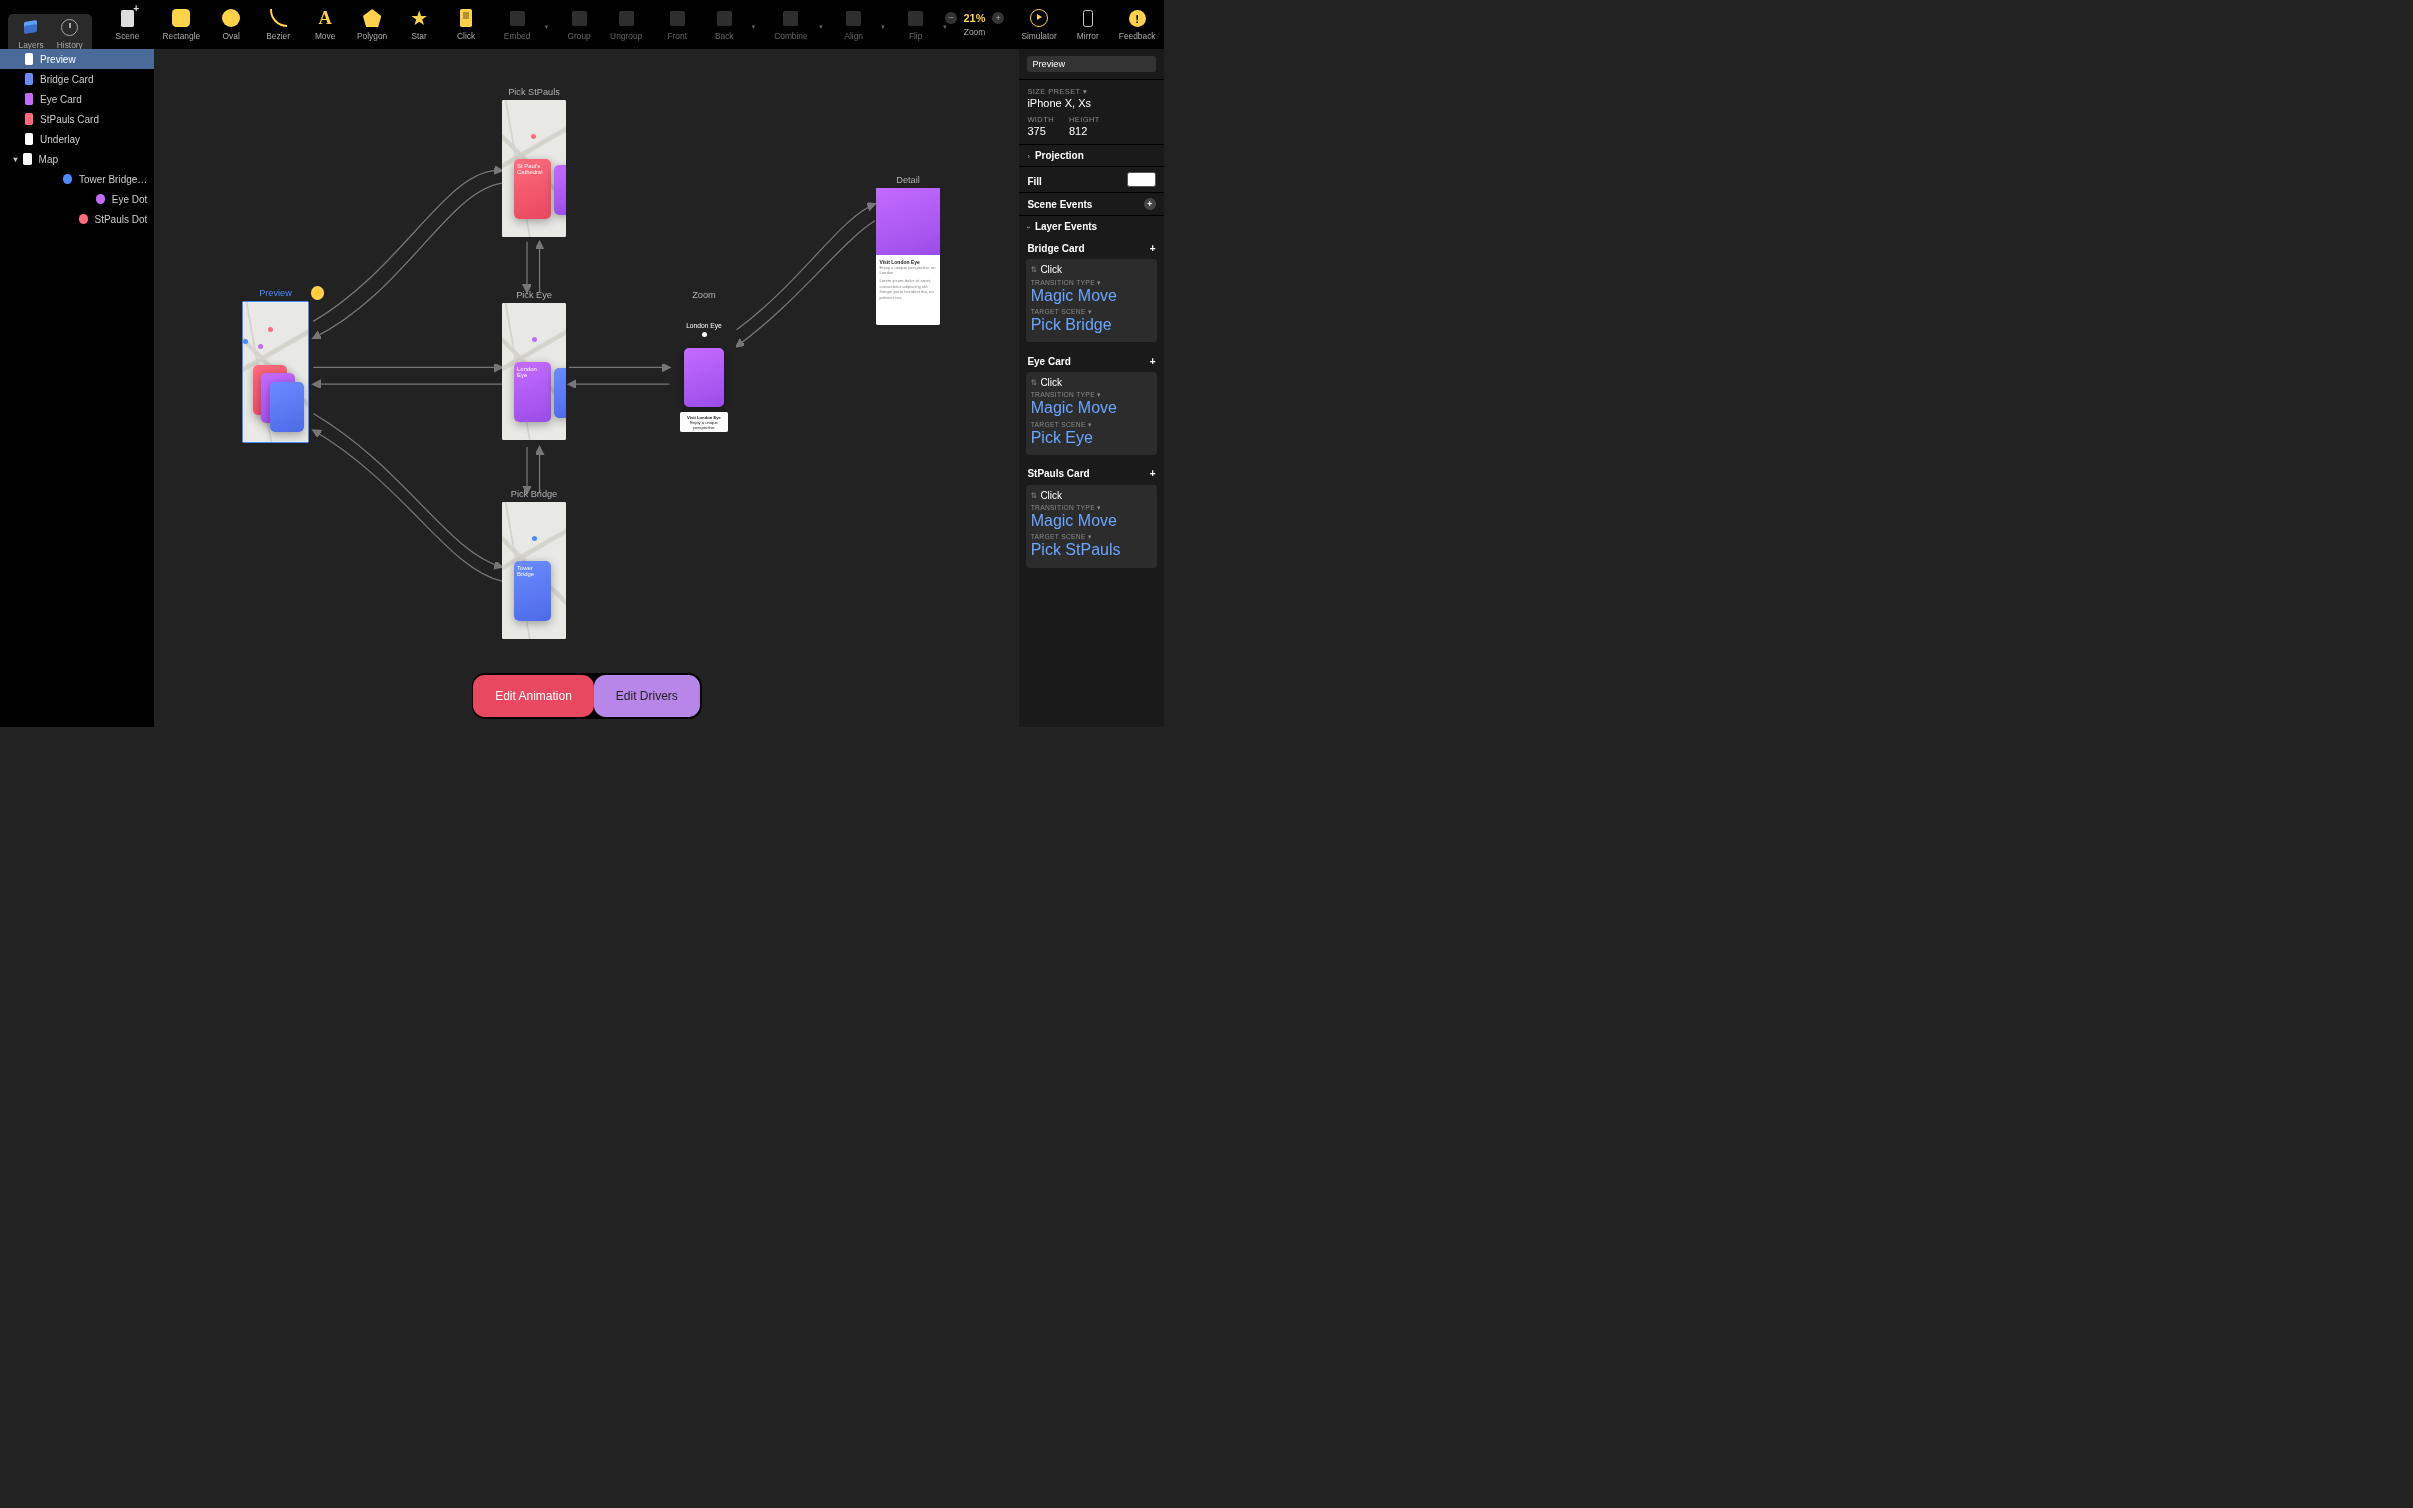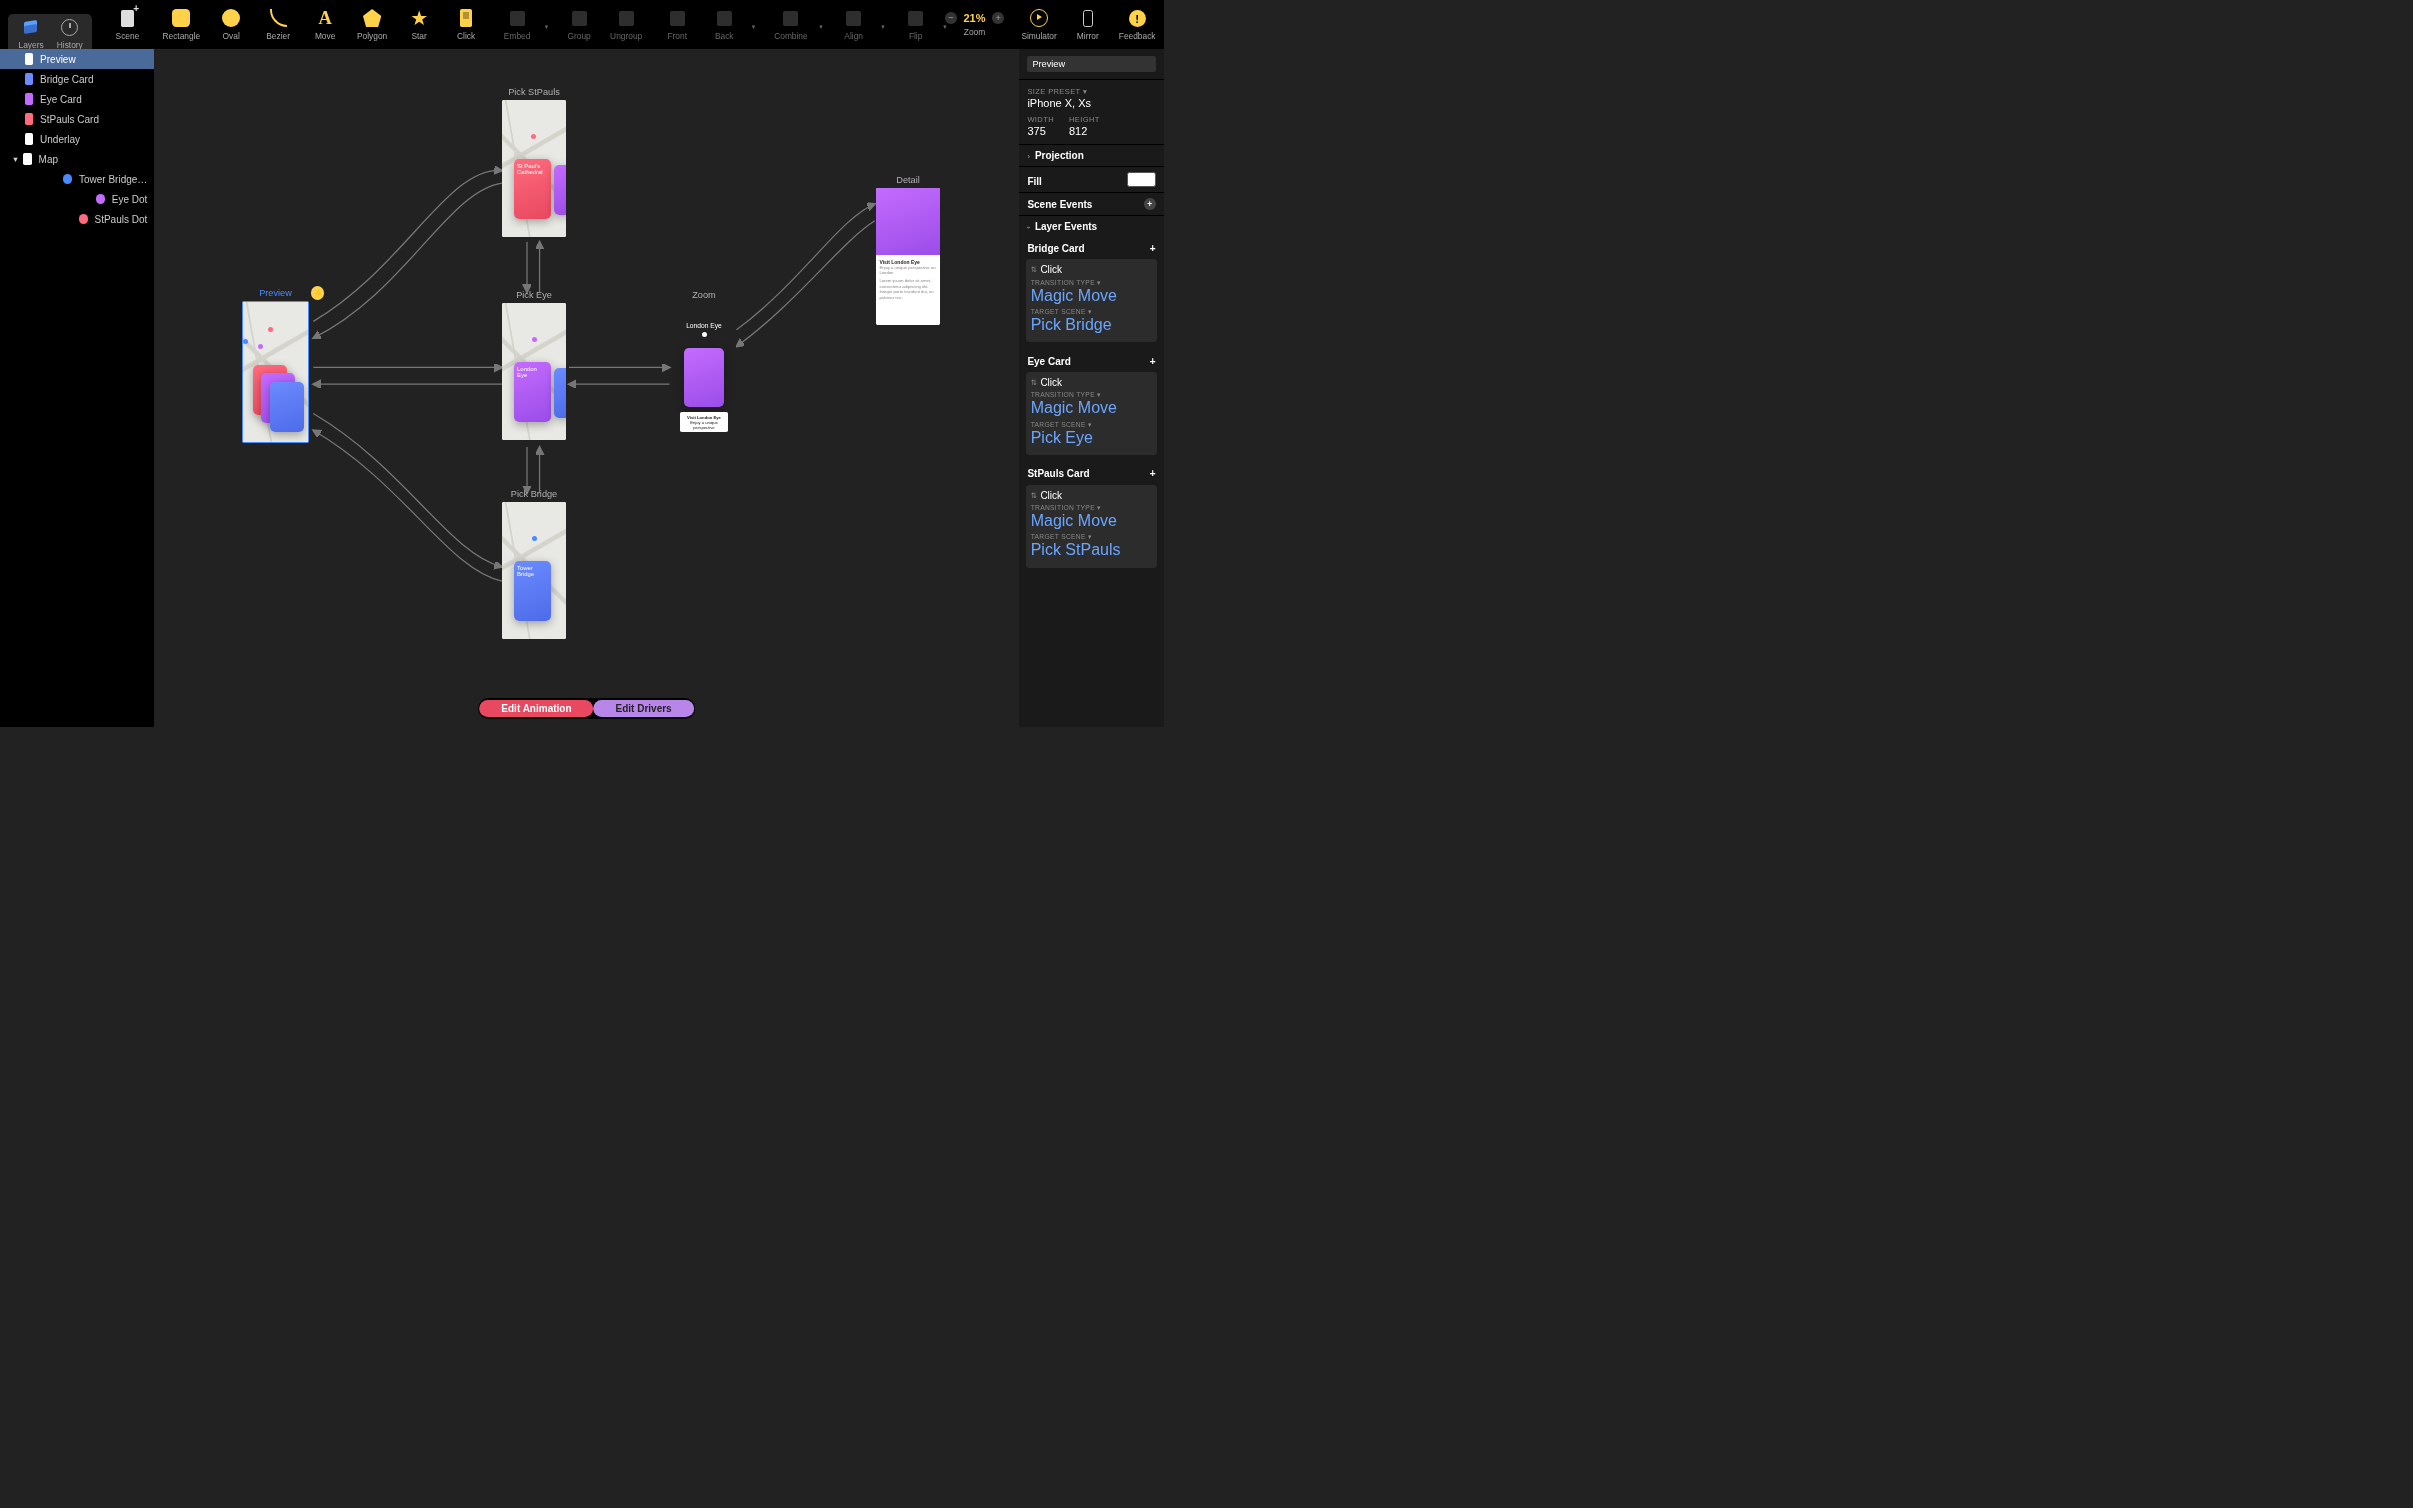--- a/index.html
+++ b/index.html
@@ -54,21 +54,21 @@
   background-size: 100% 100%; }
 .card { position: absolute; border-radius: 5px; color: #fff; font-size: 5.9px; padding: 3.4px; box-shadow: 0 2.5px 8.4px rgba(0,0,0,0.3); }
 .card.red { background: linear-gradient(160deg, #ff6b7d, #e84860); }
 .card.purple { background: linear-gradient(160deg, #c46bff, #9b4de8); }
 .card.blue { background: linear-gradient(160deg, #6b8bff, #4d6be8); }
 .pin { position: absolute; width: 5px; height: 5px; border-radius: 50%; }
 
 
 .bottom-buttons { position: absolute; bottom: 8.4px; left: 50%; transform: translateX(-50%); display: flex; }
 .b-edit-group { display: flex; background: #000; border-radius: 13.4px; padding: 1.7px; }
-.b-edit { padding: 3px 22px; border-radius: 11.7px; font-size: 10px; font-weight: 700; cursor: pointer; }
+.b-edit { padding: 14px 22px; border-radius: 11.7px; font-size: 12px; font-weight: 400; cursor: pointer; }
 .b-edit.anim { background: #e84860; color: #fff; }
 .b-edit.driv { background: #b885e8; color: #222; }
 
 
 .right-panel { position: absolute; right: 0; top: 49px; width: 145px; bottom: 0; background: #1a1a1a; overflow-y: auto; font-size: 9.2px; color: #ccc; }
 .rp-section { padding: 6.7px 8.4px; border-bottom: 0.8px solid #000; }
 .rp-title-input { background: #333; border: none; color: #fff; padding: 3.4px 5px; width: 100%; border-radius: 2.5px; font-size: 9.2px; }
 .rp-label { font-size: 7.5px; color: #888; letter-spacing: 0.4px; }
 .rp-val { font-size: 11px; color: #fff; margin-top: 0.8px; }
 .rp-row-head { display: flex; align-items: flex-end; justify-content: space-between; cursor: pointer; padding: 5px 8.4px; font-size: 10px; font-weight: 600; color: #fff; }

